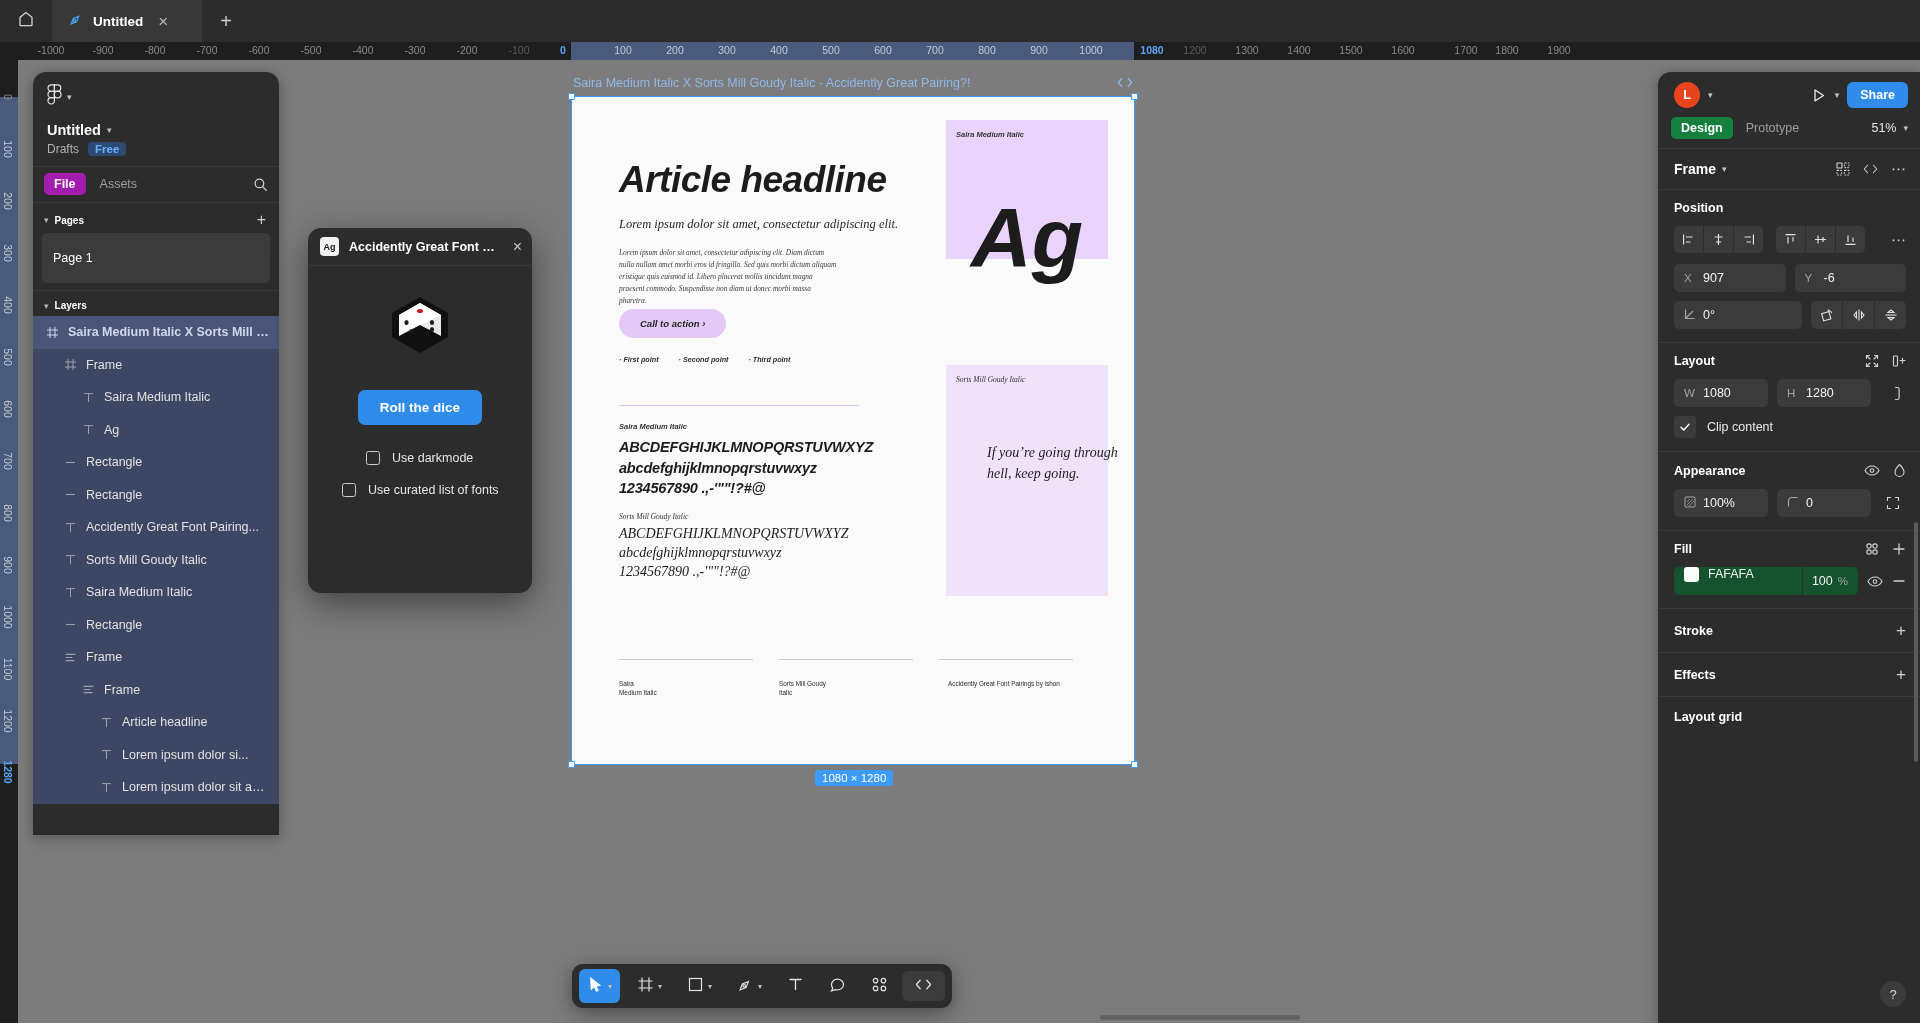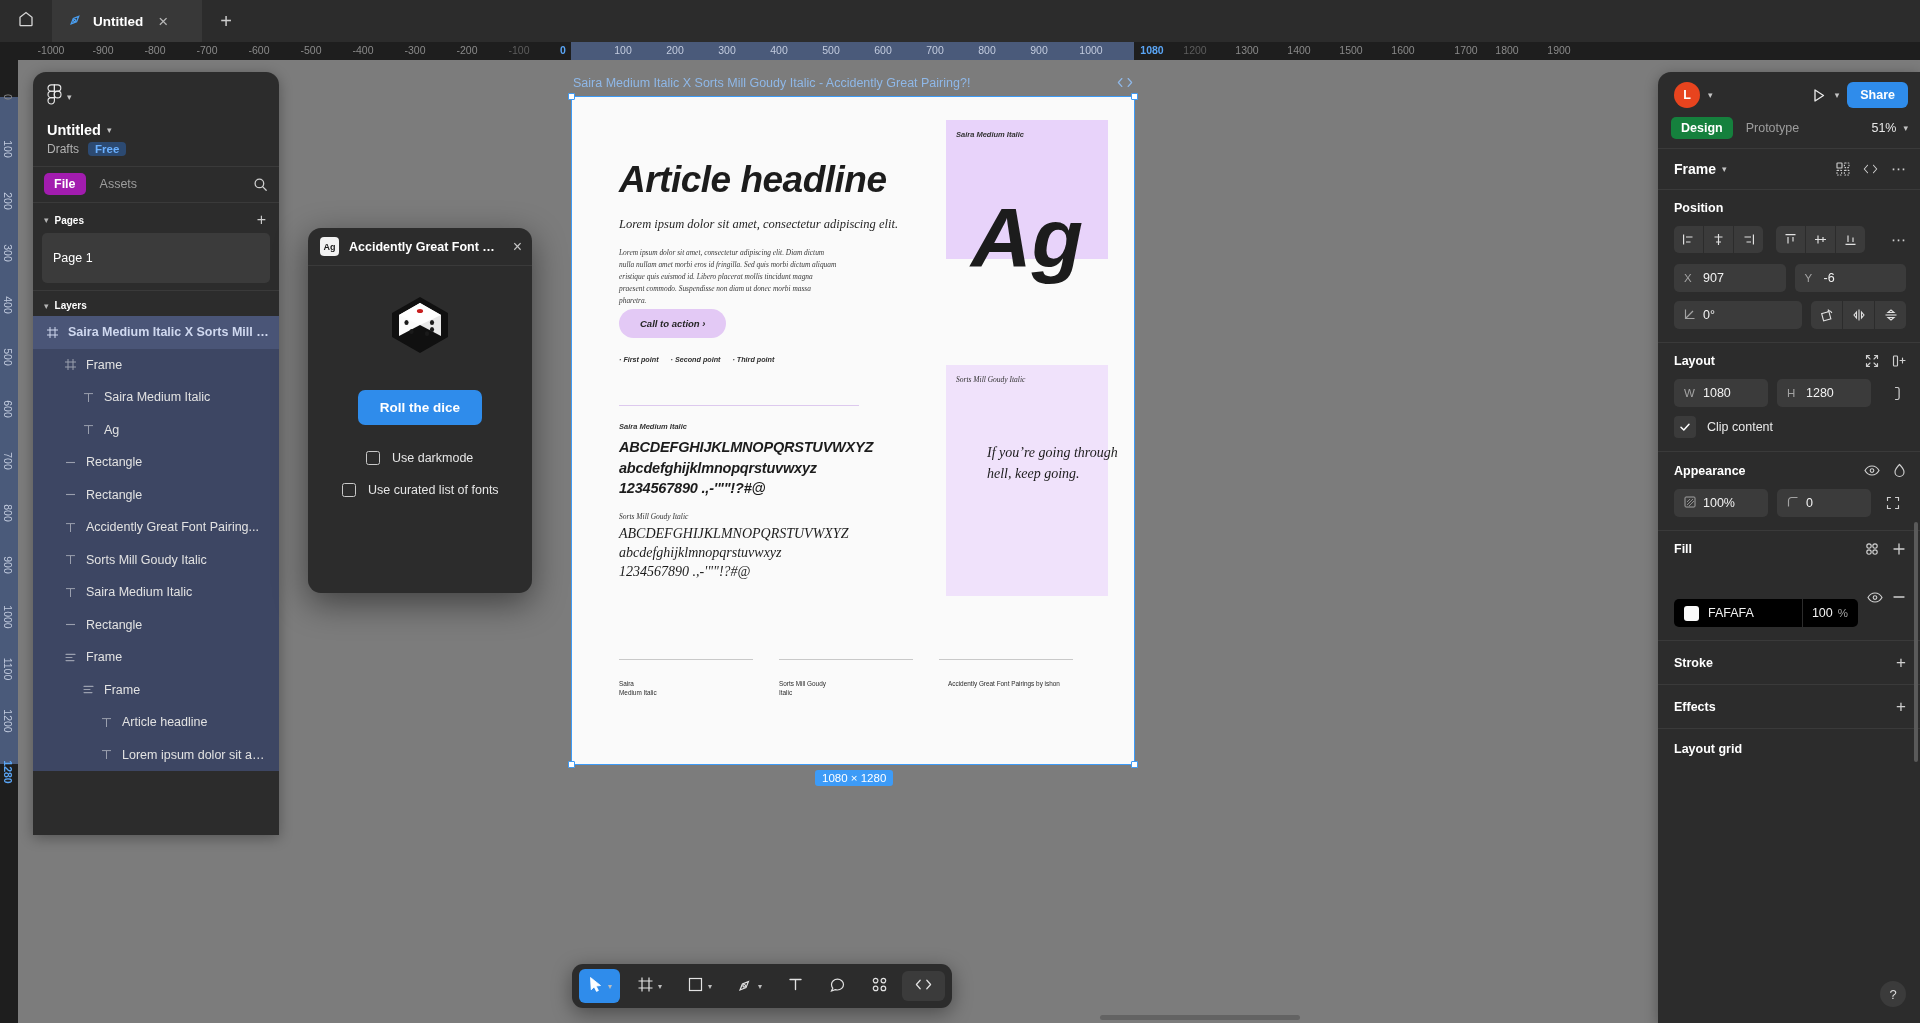--- a/index.html
+++ b/index.html
@@ -223,21 +223,21 @@
   }
   .ab-cta {
     position: absolute; left: 47px; top: 212px;
     background: #e3c9f5; color: #262626;
     font-family: "Liberation Sans", sans-serif; font-style: italic;
     font-size: 9.5px; font-weight: bold;
     padding: 9px 21px; border-radius: 16px; cursor: pointer;
   }
   .ab-points {
     position: absolute; left: 47px; top: 258px;
-    display: flex; gap: 12px;
+    display: flex; gap: 20px;
     font-family: "Liberation Sans", sans-serif; font-style: italic;
     font-size: 7.2px; font-weight: bold; color: #2e2e2e; text-align: center;
   }
   .ab-rule {
     position: absolute; left: 47px; top: 308px;
     width: 240px; height: 1px; background: #ddc9ee;
   }
   .spec-lab {
     position: absolute; font-family: "Liberation Sans", sans-serif;
     font-style: italic; font-size: 7.5px; font-weight: bold; color: #333;
@@ -352,22 +352,22 @@
   }
   .clip-row { display: flex; align-items: center; gap: 11px; margin-top: 3px; }
   .clip-box {
     width: 22px; height: 22px; border-radius: 4px; background: #3b3b3b;
     display: flex; align-items: center; justify-content: center; cursor: pointer;
   }
   .clip-lbl { color: #eaeaea; font-size: 12.5px; }
 
   .fill-row { display: flex; align-items: center; gap: 9px; }
   .fill-box {
-    flex: 1; display: flex; align-items: center; background: #000000;
-    border-radius: 5px; height: 28px; overflow: hidden; margin-top: 32px;
+    flex: 1; display: flex; background: #14532d;
+    border-radius: 5px; height: 28px; overflow: hidden;
   }
   .sw {
     width: 15px; height: 15px; border-radius: 3px; margin: 0 9px 0 10px;
     border: 1px solid rgba(255,255,255,0.14); flex-shrink: 0;
   }
   .hexv { color: #f2f2f2; font-size: 12.5px; flex: 1; }
   .opac-seg {
     display: flex; align-items: center; gap: 5px;
     padding: 0 10px 0 9px; height: 28px;
     border-left: 1px solid #2c2c2c;
@@ -722,20 +722,28 @@
             </svg>
         </span>
         <span class="layer-name">Article headline</span>
       </div>
       <div class="layer-row sel" style="padding-left:66px">
         <span class="layer-ico">
           <svg width="11" height="11" viewBox="0 0 11 11" stroke="#9a9fae" stroke-width="1" fill="none">
               <path d="M1 1.6h9M5.5 1.6v8.4"></path>
             </svg>
         </span>
+        <span class="layer-name">Lorem ipsum dolor si...</span>
+      </div>
+      <div class="layer-row sel" style="padding-left:66px">
+        <span class="layer-ico">
+          <svg width="11" height="11" viewBox="0 0 11 11" stroke="#9a9fae" stroke-width="1" fill="none">
+              <path d="M1 1.6h9M5.5 1.6v8.4"></path>
+            </svg>
+        </span>
         <span class="layer-name">Lorem ipsum dolor sit am...</span>
       </div>
     </div>
   </div>
 
   <div class="plugin">
     <div class="plugin-head">
       <span class="plugin-icon">Ag</span>
       <span class="plugin-title">Accidently Great Font Pai...</span>
       <span class="plugin-close">×</span>

